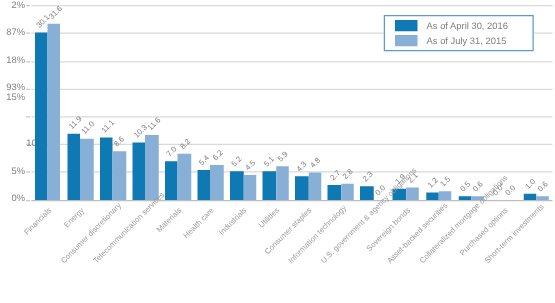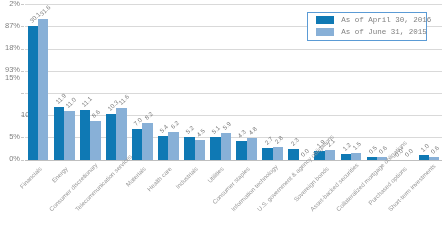--- a/index.html
+++ b/index.html
@@ -5,21 +5,21 @@
 html,body{margin:0;padding:0;background:#ffffff;}
 body{width:444px;height:242px;font-family:"Liberation Sans",sans-serif;overflow:hidden;-webkit-font-smoothing:antialiased;}
 #chart{position:relative;width:444px;height:242px;}
 .gridline{position:absolute;height:1px;background:#d9d9d9;}
 .ytick{position:absolute;color:#808080;font-size:7.5px;text-align:right;line-height:8px;white-space:nowrap;}
 .tickmark{position:absolute;width:3px;height:1px;background:#c8c8c8;}
 .bar{position:absolute;}
 .dlabel{position:absolute;color:#7a7a7a;font-size:6.2px;line-height:7px;transform-origin:0 100%;transform:rotate(-45deg);white-space:nowrap;}
 .xlabel{position:absolute;color:#9b9b9b;font-size:6.2px;line-height:7px;transform-origin:100% 0;transform:rotate(-45deg);white-space:nowrap;text-align:right;}
 #legend{position:absolute;border:1px solid #5b9bd5;background:#fff;}
-.lgrow{position:absolute;display:flex;align-items:center;font-family:Liberation Mono, monospace;}
+.lgrow{position:absolute;display:flex;align-items:center;}
 .lgsw{width:17.8px;height:8.2px;}
 .lgtx{color:#808080;font-size:7.5px;margin-left:7px;white-space:nowrap;}
 </style>
 </head>
 <body>
 
 <div id="chart">
   <div id="plot">
       <div class="gridline" style="left: 24.8px; top: 159.6px; width: 417px; background: rgb(191, 191, 191);"></div>
       <div class="tickmark" style="left: 21.3px; top: 159.6px;"></div>
@@ -123,16 +123,16 @@
       <div class="xlabel" style="left: 342.71px; top: 164.6px; width: 60px;">Purchased options</div>
       <div class="xlabel" style="left: 368.77px; top: 164.6px; width: 60px;">Short-term investments</div>
     </div>
   <div id="legend" style="left: 307.3px; top: 12.1px; width: 117.3px; height: 26.9px;">
       <div class="lgrow" style="left: 8.2px; top: 2.9px;">
         <div class="lgsw" style="background: rgb(15, 121, 180);"></div>
         <div class="lgtx">As of April  30, 2016</div>
       </div>
       <div class="lgrow" style="left: 8.2px; top: 14.9px;">
         <div class="lgsw" style="background: rgb(136, 176, 215);"></div>
-        <div class="lgtx">As of June 31, 2015</div>
+        <div class="lgtx">As of July 31, 2015</div>
       </div>
     </div>
 </div>
 
 </body></html>

